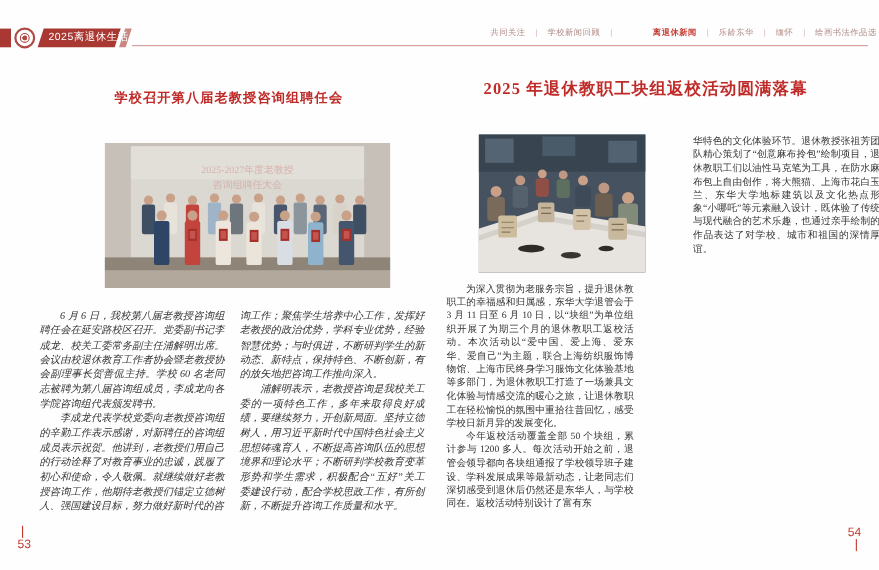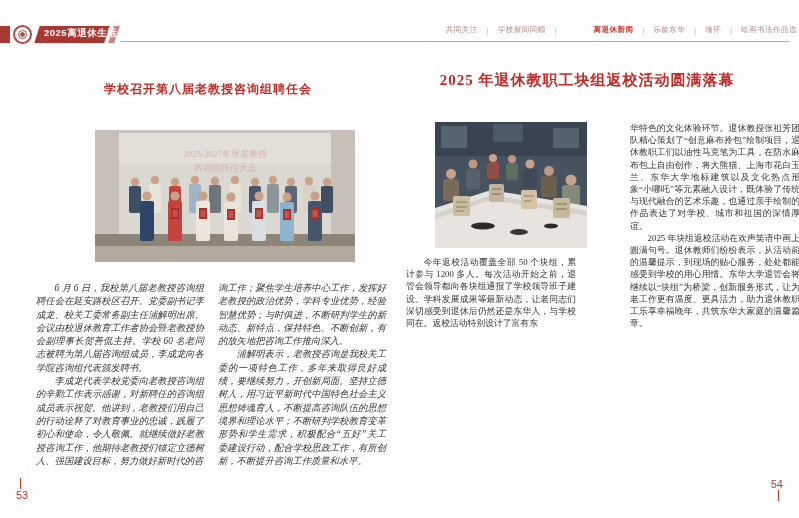--- a/index.html
+++ b/index.html
@@ -11,21 +11,21 @@
   
   .corner-chip { position:absolute; left:0; top:26px; width:10px; height:17px; background:#a93832; }
   .logo { position:absolute; left:13px; top:25px; width:19px; height:19px; border:2px solid #b04a44;
           border-radius:50%; background:#fff; display:flex; align-items:center; justify-content:center; }
   .logo-core { width:9px; height:9px; border:1px solid #b04a44; border-radius:50%; background:
                radial-gradient(circle at 50% 50%, #b04a44 0 2px, transparent 2.5px); }
   .banner-bg { position:absolute; left:37px; top:26px; width:70px; height:17px; background:#a93832;
                transform:skewX(-18deg); }
   .banner-tail { position:absolute; left:111px; top:26px; width:6px; height:17px; background:#c98680;
                transform:skewX(-18deg); }
-  .banner-text { position:absolute; left:44px; top:27px; font-size:9.5px; font-weight:bold; color:#ffffff;
+  .banner-text { position:absolute; left:44px; top:27px; font-size:9.5px; font-weight:normal; color:#ffffff;
                letter-spacing:0.5px; font-family:"Liberation Sans","DejaVu Sans",sans-serif; }
 
   .nav { position:absolute; top:25px; right:2px; display:flex; align-items:center; gap:9px;
          font-size:7.5px; color:#b08a86; font-family:"Liberation Sans","DejaVu Sans",sans-serif;margin-left:36px; }
   .nav .sep { color:#d4b3b0; font-size:7px; }
   .nav .item { cursor:pointer; letter-spacing:0.5px; }
   .nav .item.active { color:#c43a32; font-weight:bold;padding-left:28px; }
 
   .rule { position:absolute; left:120px; right:10px; top:41px; height:1px; background:#d29a96; }
 
@@ -210,25 +210,25 @@
           <rect x="118" y="76" width="17" height="20" rx="2" fill="#c8b99e"></rect>
             <path d="M121 82 h11 M121 87 h11" stroke="#7d6e53" stroke-width="1" fill="none"></path>
         </g>
         <ellipse cx="48" cy="104" rx="12" ry="3.5" fill="#2e2a26"></ellipse>
         <ellipse cx="84" cy="110" rx="9" ry="3" fill="#3a342e"></ellipse>
         <ellipse cx="116" cy="104" rx="7" ry="2.5" fill="#2e2a26"></ellipse>
       </svg>
     </figure>
 
     <div class="col-54 col54-left">
+      <p class="para">为深入贯彻为老服务宗旨，提升退休教职工的幸福感和归属感，东华大学退管会于 3 月 11 日至 6 月 10 日，以“块组”为单位组织开展了为期三个月的退休教职工返校活动。本次活动以“爱中国、爱上海、爱东华、爱自己”为主题，联合上海纺织服饰博物馆、上海市民终身学习服饰文化体验基地等多部门，为退休教职工打造了一场兼具文化体验与情感交流的暖心之旅，让退休教职工在轻松愉悦的氛围中重拾往昔回忆，感受学校日新月异的发展变化。</p>
       <p class="para">今年返校活动覆盖全部 50 个块组，累计参与 1200 多人。每次活动开始之前，退管会领导都向各块组通报了学校领导班子建设、学科发展成果等最新动态，让老同志们深切感受到退休后仍然还是东华人，与学校同在。返校活动特别设计了富有东</p>
     </div>
     <div class="col-54 col54-right">
       <p class="cont">华特色的文化体验环节。退休教授张祖芳团队精心策划了“创意麻布拎包”绘制项目，退休教职工们以油性马克笔为工具，在防水麻布包上自由创作，将大熊猫、上海市花白玉兰、东华大学地标建筑以及文化热点形象“小哪吒”等元素融入设计，既体验了传统与现代融合的艺术乐趣，也通过亲手绘制的作品表达了对学校、城市和祖国的深情厚谊。</p>
-      <p class="para">2025 年块组返校活动在欢声笑语中画上圆满句号。退休教师们纷纷表示，从活动前的温馨提示，到现场的贴心服务，处处都能感受到学校的用心用情。东华大学退管会将继续以“块组”为桥梁，创新服务形式，让为老工作更有温度、更具活力，助力退休教职工乐享幸福晚年，共筑东华大家庭的温馨篇章。</p>
     </div>
 
     <div class="pageno pageno-right">
       <span>54</span>
       <span class="bar"></span>
     </div>
   </section>
 
 </div>
 

